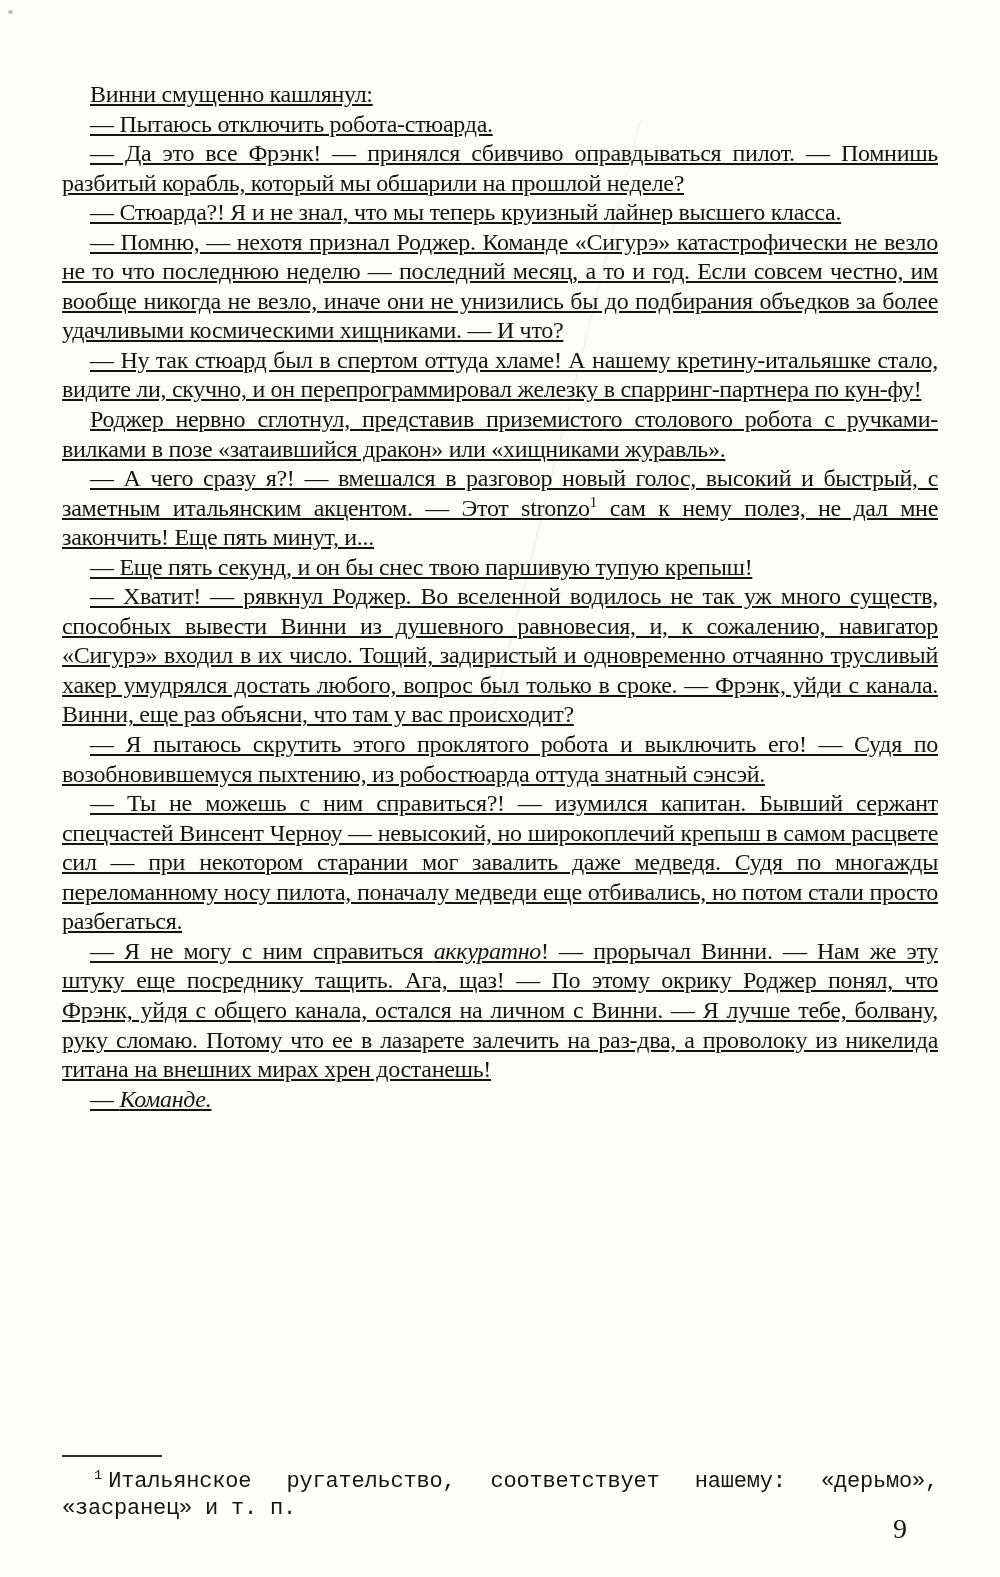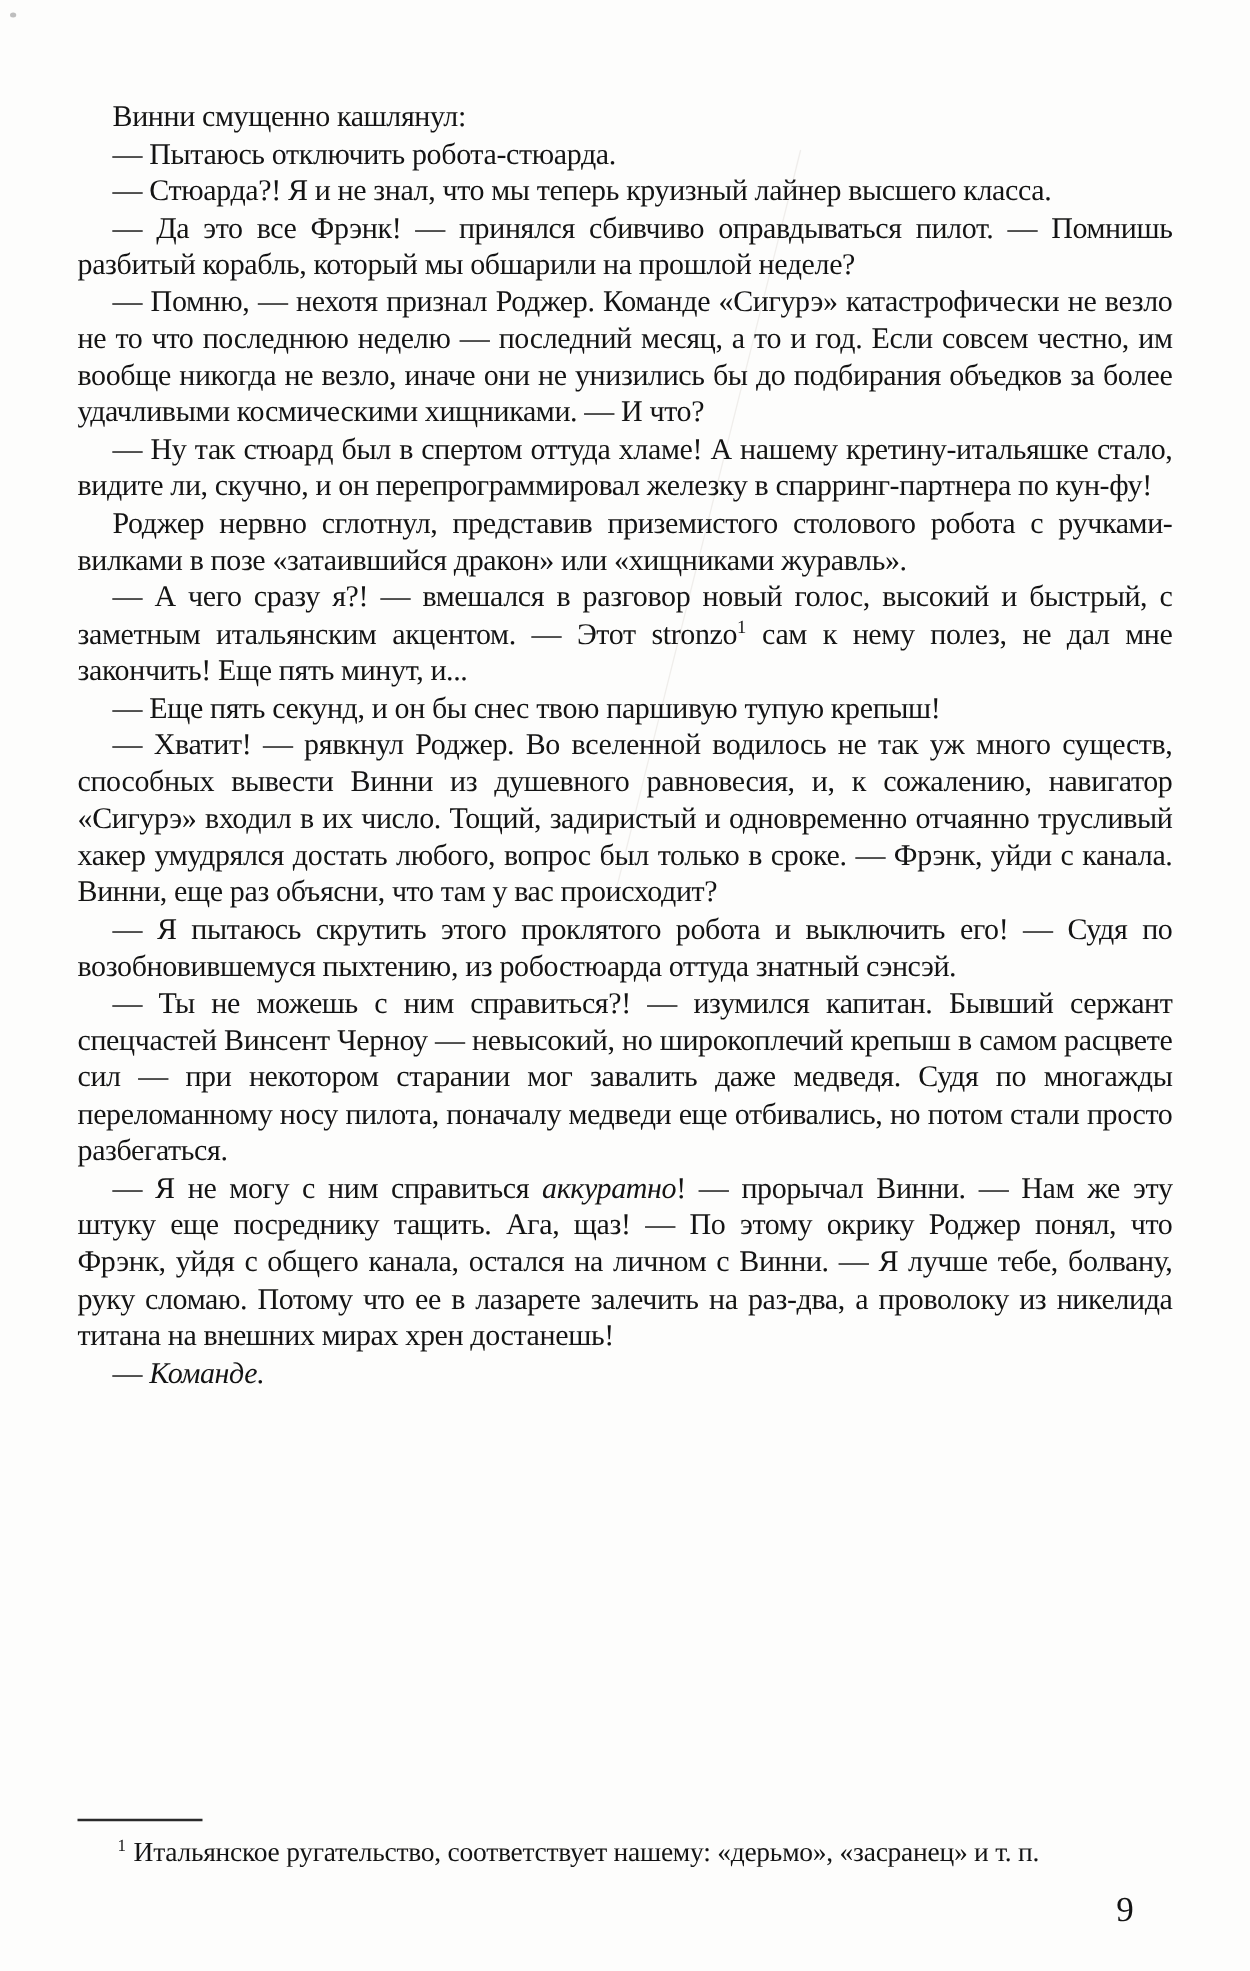--- a/index.html
+++ b/index.html
@@ -29,60 +29,62 @@
   .text-block {
     position: absolute; left: 62px; top: 80px; width: 876px;
     font-size: 24px; line-height: 29.55px;
     letter-spacing: -0.3px;
     text-align: justify;
     hyphens: auto;
   }
   .para {
     margin: 0;
     text-indent: 28px;
+    text-decoration: underline;
   }
   .i { font-style: italic; }
   .sup {
     vertical-align: super;
     font-size: 0.62em;
     line-height: 0;
     letter-spacing: 0;
   }
   .footnote-sep {
     position: absolute; left: 62px; top: 1455px;
     width: 100px; height: 0;
     border-top: 2px solid #2a2a2a;
   }
   .footnote {
     position: absolute; left: 62px; top: 1468px; width: 876px;
     font-size: 22px; line-height: 27px;
     text-indent: 32px;
     text-align: justify;
     letter-spacing: -0.2px;
+    font-family: Liberation Mono, monospace;
   }
   .footnote .sup { margin-right: 6px; }
   .page-number {
     position: absolute; left: 880px; top: 1510px;
     width: 40px;
     text-align: center;
     font-size: 28px; line-height: 38px;
   }
 </style>
 </head>
 <body>
 
 <div class="page">
   <div class="scan-speck"></div>
   <div class="scan-crease"></div>
 
   <main class="text-block">
       <p class="para"><span>Винни смущенно кашлянул:</span></p>
       <p class="para"><span>— Пытаюсь отключить робота-стюарда.</span></p>
+      <p class="para"><span>— Да это все Фрэнк! — принялся сбивчиво оправдываться пилот. — Помнишь разбитый корабль, который мы обшарили на прошлой неделе?</span></p>
       <p class="para"><span>— Стюарда?! Я и не знал, что мы теперь круизный лайнер высшего класса.</span></p>
-      <p class="para"><span>— Да это все Фрэнк! — принялся сбивчиво оправдываться пилот. — Помнишь разбитый корабль, который мы обшарили на прошлой неделе?</span></p>
       <p class="para"><span>— Помню, — нехотя признал Роджер. Команде «Сигурэ» катастрофически не везло не то что последнюю неделю — последний месяц, а то и год. Если совсем честно, им вообще никогда не везло, иначе они не унизились бы до подбирания объедков за более удачливыми космическими хищниками. — И что?</span></p>
       <p class="para"><span>— Ну так стюард был в спертом оттуда хламе! А нашему кретину-итальяшке стало, видите ли, скучно, и он перепрограммировал железку в спарринг-партнера по кун-фу!</span></p>
       <p class="para"><span>Роджер нервно сглотнул, представив приземистого столового робота с ручками-вилками в позе «затаившийся дракон» или «хищниками журавль».</span></p>
       <p class="para"><span>— А чего сразу я?! — вмешался в разговор новый голос, высокий и быстрый, с заметным итальянским акцентом. — Этот stronzo</span><span class="sup">1</span><span> сам к нему полез, не дал мне закончить! Еще пять минут, и...</span></p>
       <p class="para"><span>— Еще пять секунд, и он бы снес твою паршивую тупую крепыш!</span></p>
       <p class="para"><span>— Хватит! — рявкнул Роджер. Во вселенной водилось не так уж много существ, способных вывести Винни из душевного равновесия, и, к сожалению, навигатор «Сигурэ» входил в их число. Тощий, задиристый и одновременно отчаянно трусливый хакер умудрялся достать любого, вопрос был только в сроке. — Фрэнк, уйди с канала. Винни, еще раз объясни, что там у вас происходит?</span></p>
       <p class="para"><span>— Я пытаюсь скрутить этого проклятого робота и выключить его! — Судя по возобновившемуся пыхтению, из робостюарда оттуда знатный сэнсэй.</span></p>
       <p class="para"><span>— Ты не можешь с ним справиться?! — изумился капитан. Бывший сержант спецчастей Винсент Черноу — невысокий, но широкоплечий крепыш в самом расцвете сил — при некотором старании мог завалить даже медведя. Судя по многажды переломанному носу пилота, поначалу медведи еще отбивались, но потом стали просто разбегаться.</span></p>
       <p class="para"><span>— Я не могу с ним справиться </span><span class="i">аккуратно</span><span>! — прорычал Винни. — Нам же эту штуку еще посреднику тащить. Ага, щаз! — По этому окрику Роджер понял, что Фрэнк, уйдя с общего канала, остался на личном с Винни. — Я лучше тебе, болвану, руку сломаю. Потому что ее в лазарете залечить на раз-два, а проволоку из никелида титана на внешних мирах хрен достанешь!</span></p>
       <p class="para"><span>— </span><span class="i">Команде.</span></p>

